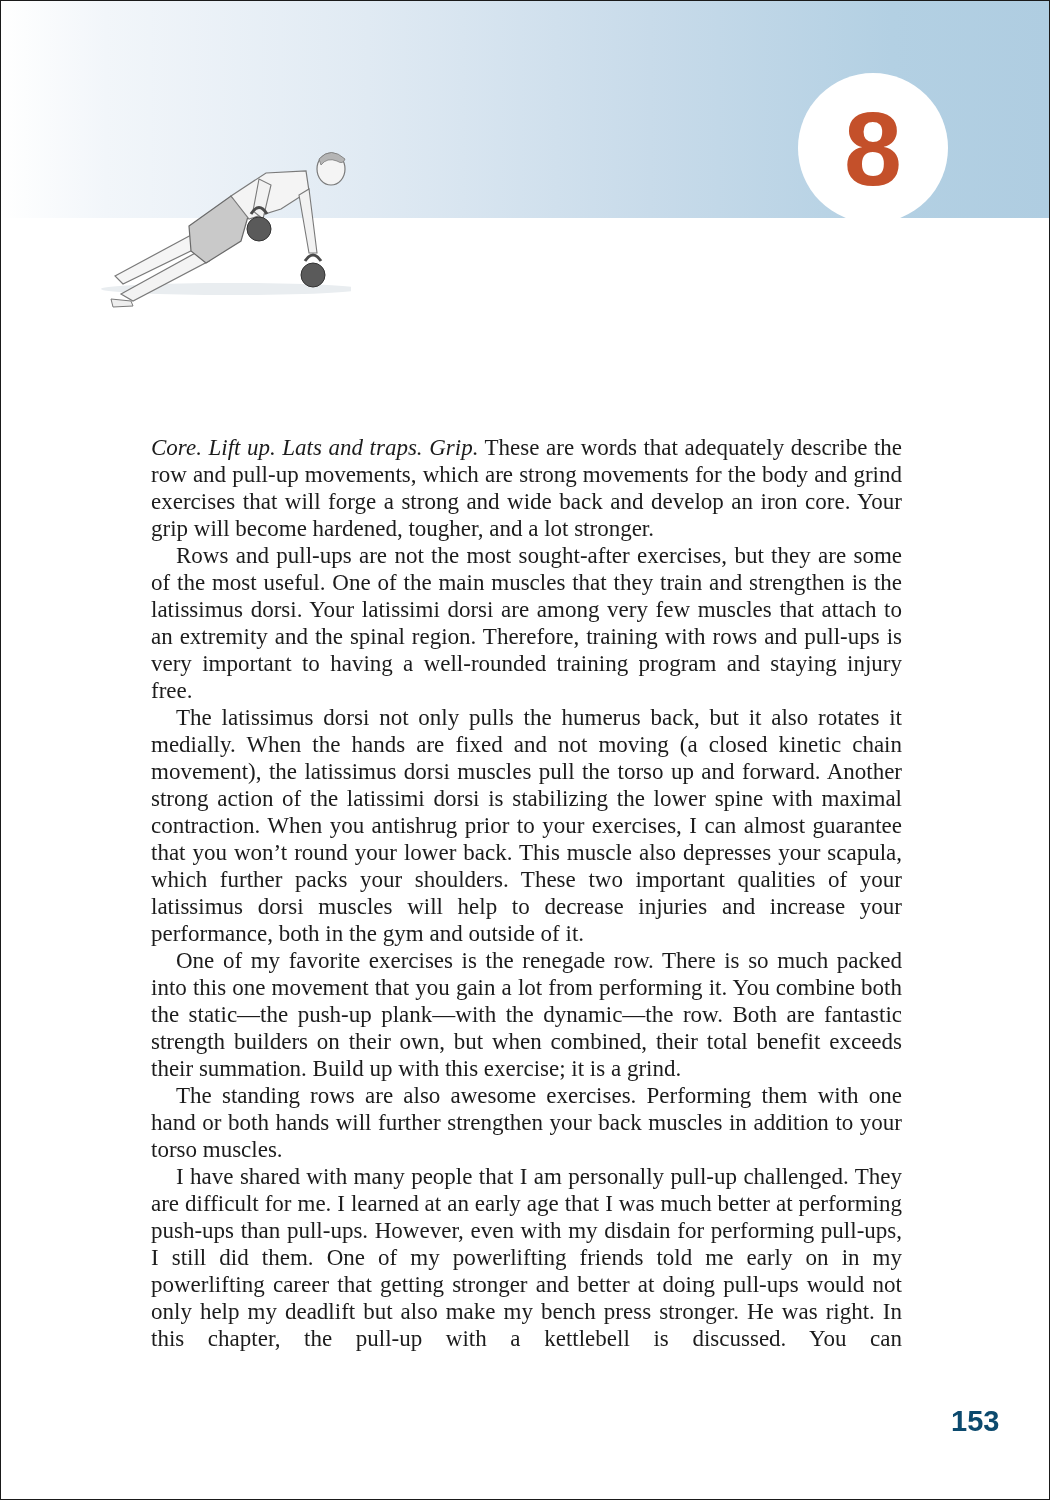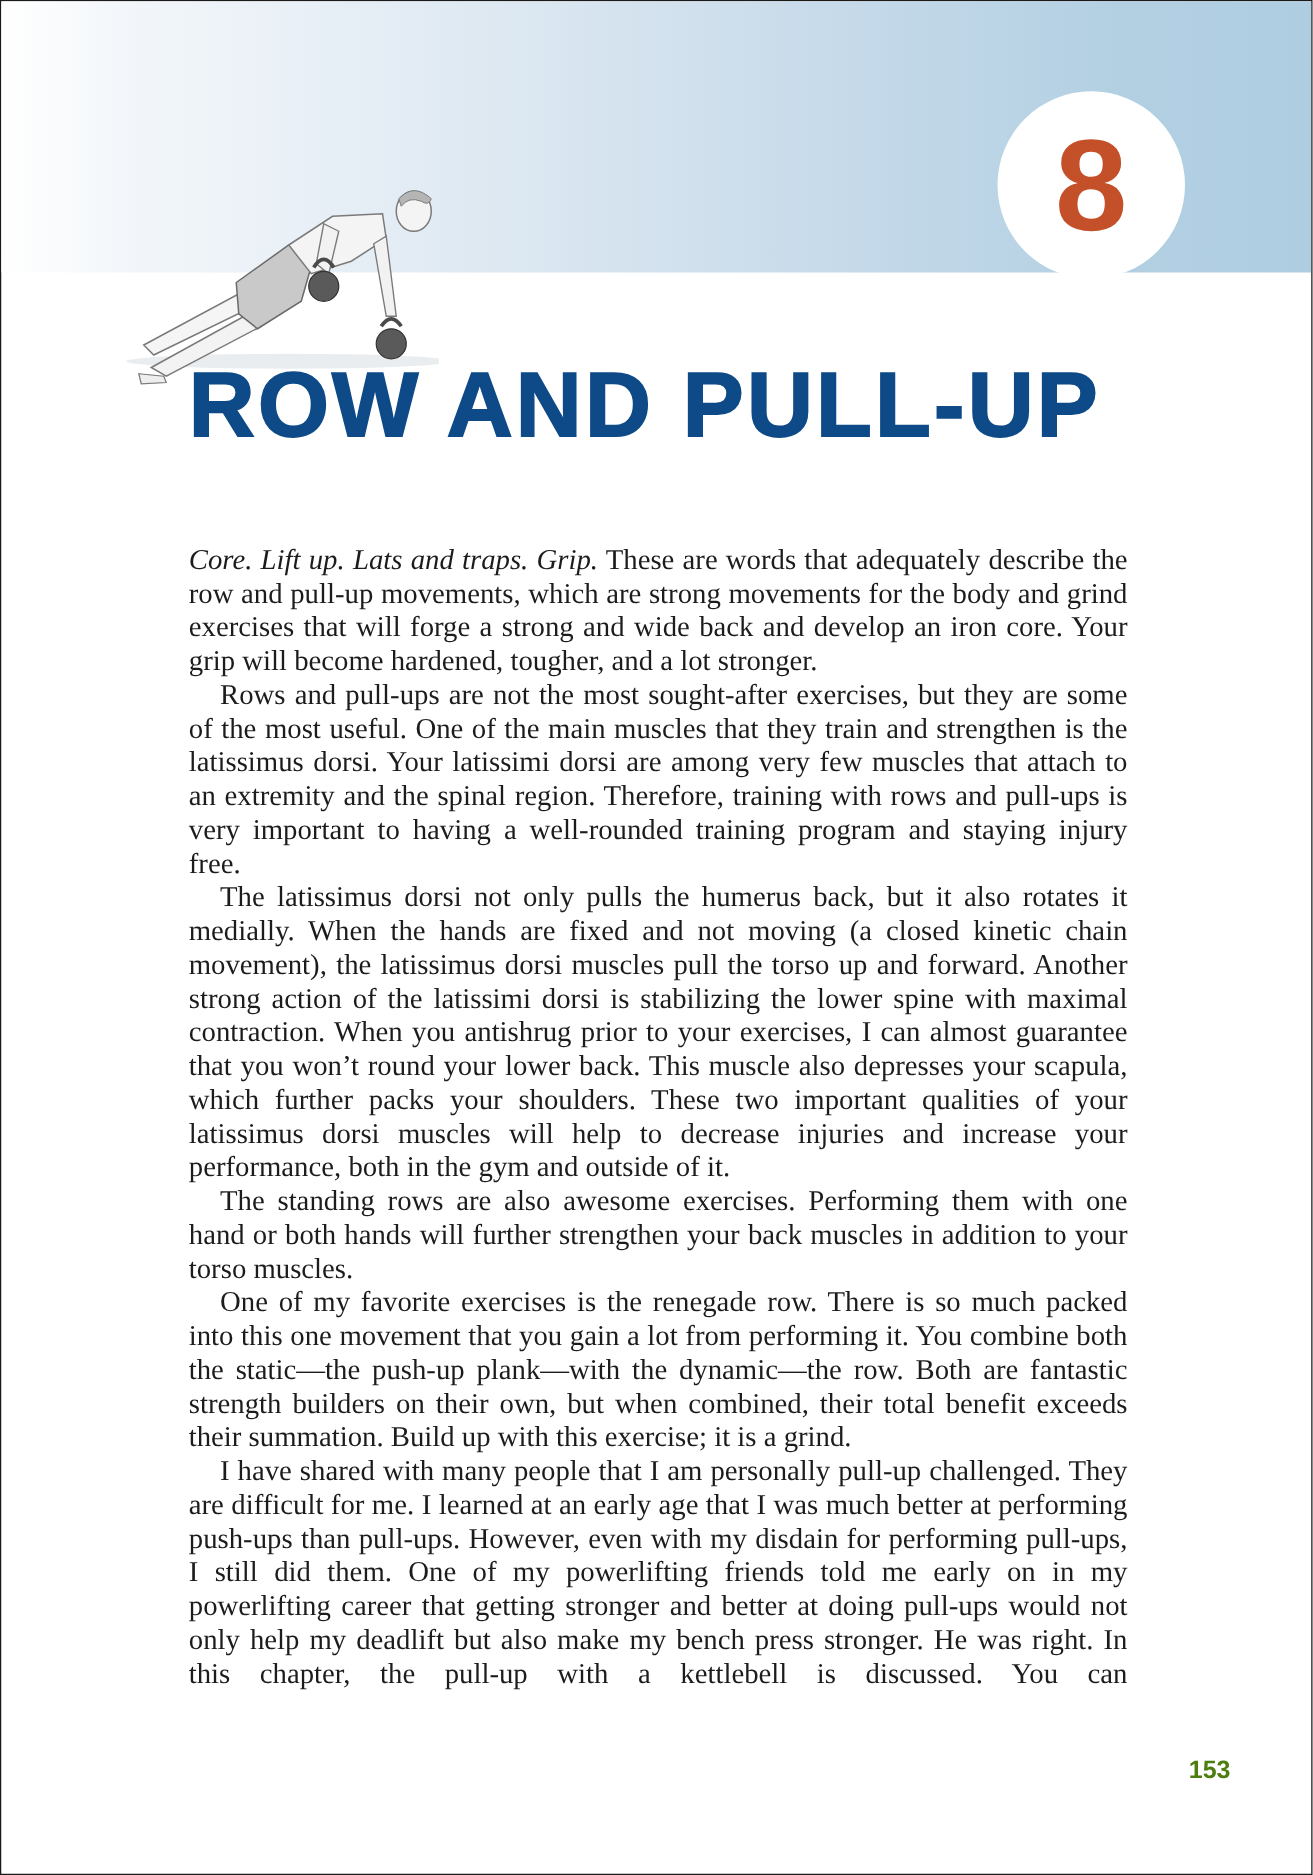--- a/index.html
+++ b/index.html
@@ -35,21 +35,21 @@
     position: absolute; left: 150px; top: 433px; width: 751px;
     font-family: "Liberation Serif", serif; font-size: 23px; line-height: 27px;
     color: #1c1c1c; text-align: justify; hyphens: none;
   }
   .body-text p { margin: 0; text-indent: 25px; }
   .body-text p.first { text-indent: 0; }
   .body-text em { font-style: italic; }
   .page-number {
     position: absolute; left: 950px; top: 1404px;
     font-family: "Liberation Sans", sans-serif; font-weight: 700;
-    font-size: 20px; color: #4d7c0f;
+    font-size: 29px; color: #0c4a6e;
   }
 </style>
 </head>
 <body>
 
 <div class="page">
   <div class="banner"></div>
   <div class="chapter-circle"></div>
   <div class="chapter-number">8</div>
 
@@ -74,25 +74,24 @@
 
     <path d="M228 88 L236 152 L228 152 L218 94 Z" fill="#f2f2f2" stroke="#7a7a7a" stroke-width="1.1"></path>
 
     <path d="M170 113 Q178 100 186 113" fill="none" stroke="#4a4a4a" stroke-width="3"></path>
     <circle cx="178" cy="128" r="12" fill="#5a5a5a" stroke="#333" stroke-width="1"></circle>
 
     <path d="M224 160 Q232 148 240 160" fill="none" stroke="#4a4a4a" stroke-width="3"></path>
     <circle cx="232" cy="174" r="12" fill="#5a5a5a" stroke="#333" stroke-width="1"></circle>
   </svg>
 
-  <div class="chapter-title">ROW AND PULL-UP</div>
 
   <div class="body-text">
     <p class="first"><em>Core. Lift up. Lats and traps. Grip.</em><span> These are words that adequately describe the row and pull-up movements, which are strong movements for the body and grind exercises that will forge a strong and wide back and develop an iron core. Your grip will become hardened, tougher, and a lot stronger.</span></p>
     <p>Rows and pull-ups are not the most sought-after exercises, but they are some of the most useful. One of the main muscles that they train and strengthen is the latissimus dorsi. Your latissimi dorsi are among very few muscles that attach to an extremity and the spinal region. Therefore, training with rows and pull-ups is very important to having a well-rounded training program and staying injury free.</p>
     <p>The latissimus dorsi not only pulls the humerus back, but it also rotates it medially. When the hands are fixed and not moving (a closed kinetic chain movement), the latissimus dorsi muscles pull the torso up and forward. Another strong action of the latissimi dorsi is stabilizing the lower spine with maximal contraction. When you antishrug prior to your exercises, I can almost guarantee that you won’t round your lower back. This muscle also depresses your scapula, which further packs your shoulders. These two important qualities of your latissimus dorsi muscles will help to decrease injuries and increase your performance, both in the gym and outside of it.</p>
+    <p>One of my favorite exercises is the renegade row. There is so much packed into this one movement that you gain a lot from performing it. You combine both the static—the push-up plank—with the dynamic—the row. Both are fantastic strength builders on their own, but when combined, their total benefit exceeds their summation. Build up with this exercise; it is a grind.</p>
     <p>The standing rows are also awesome exercises. Performing them with one hand or both hands will further strengthen your back muscles in addition to your torso muscles.</p>
-    <p>One of my favorite exercises is the renegade row. There is so much packed into this one movement that you gain a lot from performing it. You combine both the static—the push-up plank—with the dynamic—the row. Both are fantastic strength builders on their own, but when combined, their total benefit exceeds their summation. Build up with this exercise; it is a grind.</p>
     <p style="text-align-last: justify;">I have shared with many people that I am personally pull-up challenged. They are difficult for me. I learned at an early age that I was much better at performing push-ups than pull-ups. However, even with my disdain for performing pull-ups, I still did them. One of my powerlifting friends told me early on in my powerlifting career that getting stronger and better at doing pull-ups would not only help my deadlift but also make my bench press stronger. He was right. In this chapter, the pull-up with a kettlebell is discussed. You can</p>
   </div>
 
   <div class="page-number">153</div>
 </div>
 
 </body></html>

